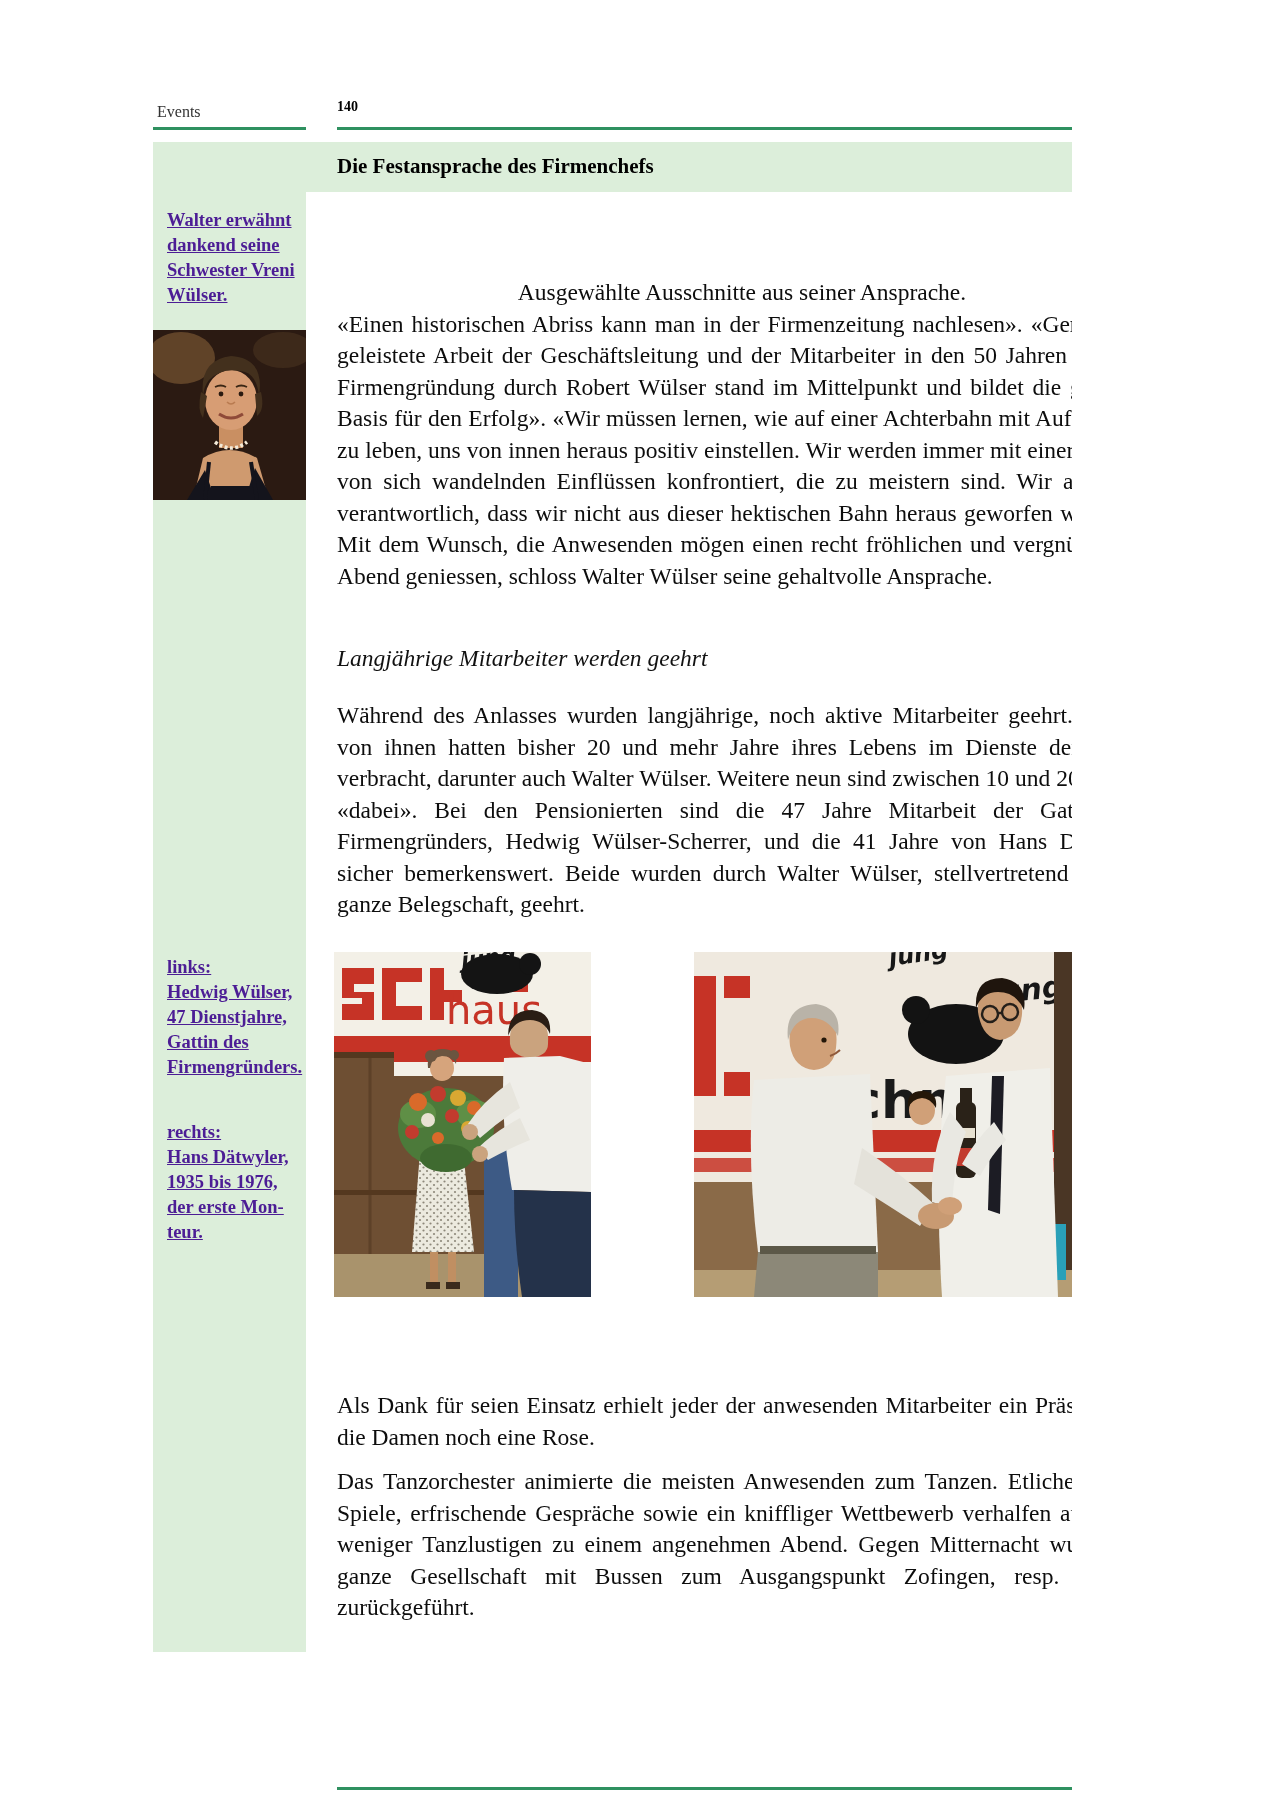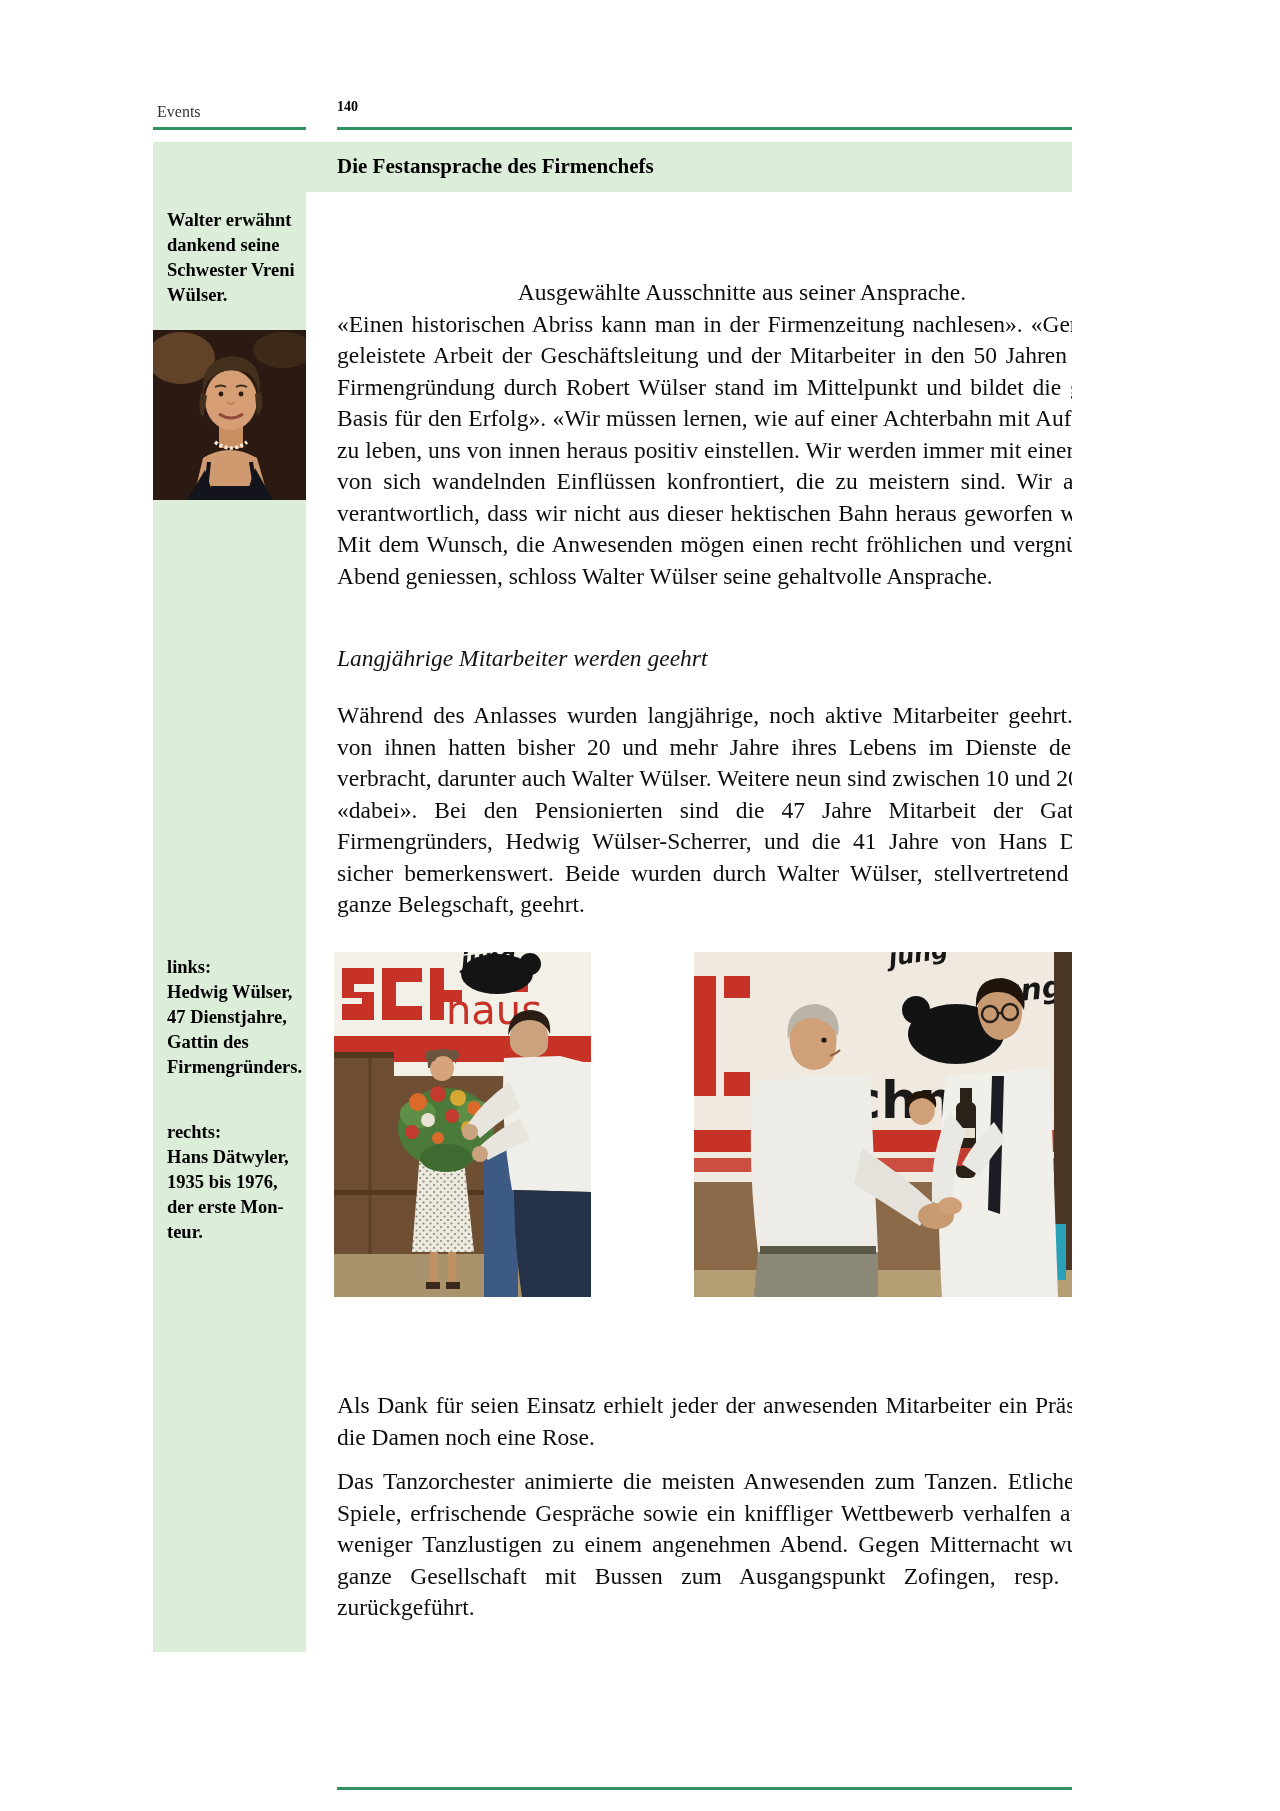--- a/index.html
+++ b/index.html
@@ -14,21 +14,21 @@
   .rule{background:#2f9160;height:3px;}
   .rule-left{left:153px;top:127px;width:153px;}
   .rule-main{left:337px;top:127px;width:810px;}
   .rule-bottom{left:337px;top:1787px;width:810px;}
   
   .title-band{left:153px;top:142px;width:994px;height:50px;background:#dceeda;}
   .side-panel{left:153px;top:192px;width:153px;height:1460px;background:#dceeda;}
   .page-title{left:337px;top:154px;font-size:21px;font-weight:bold;color:#000;}
   
   .side-note{left:167px;width:140px;font-size:18.5px;font-weight:bold;
-    color:#000000;line-height:25px;}
+    color:#4c1d95;line-height:25px;text-decoration:underline;}
   .side-note div{white-space:nowrap;}
   .note-top{top:208px;}
   .note-links{top:955px;}
   .note-rechts{top:1120px;}
   
   .body-col{left:337px;width:810px;font-size:23.5px;line-height:31.5px;
     text-align:justify;color:#0d0d0d;}
   .p1{top:202px;}
   .p2{top:277px;}
   .p2 .intro{text-align:center;}

